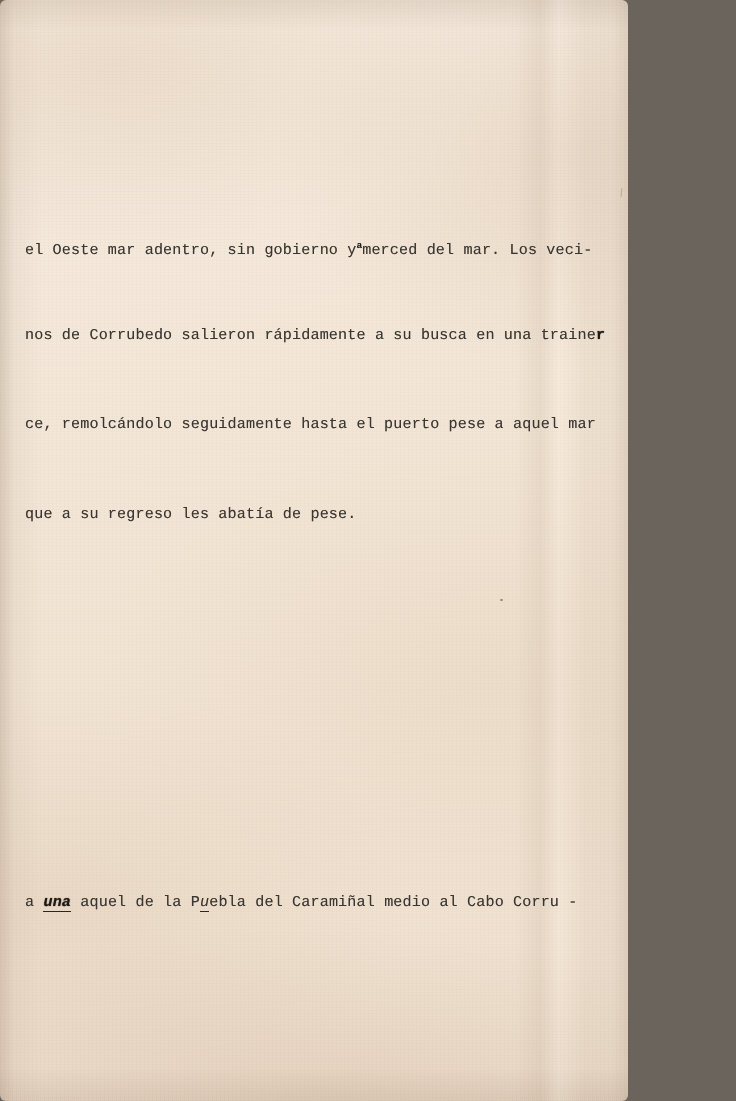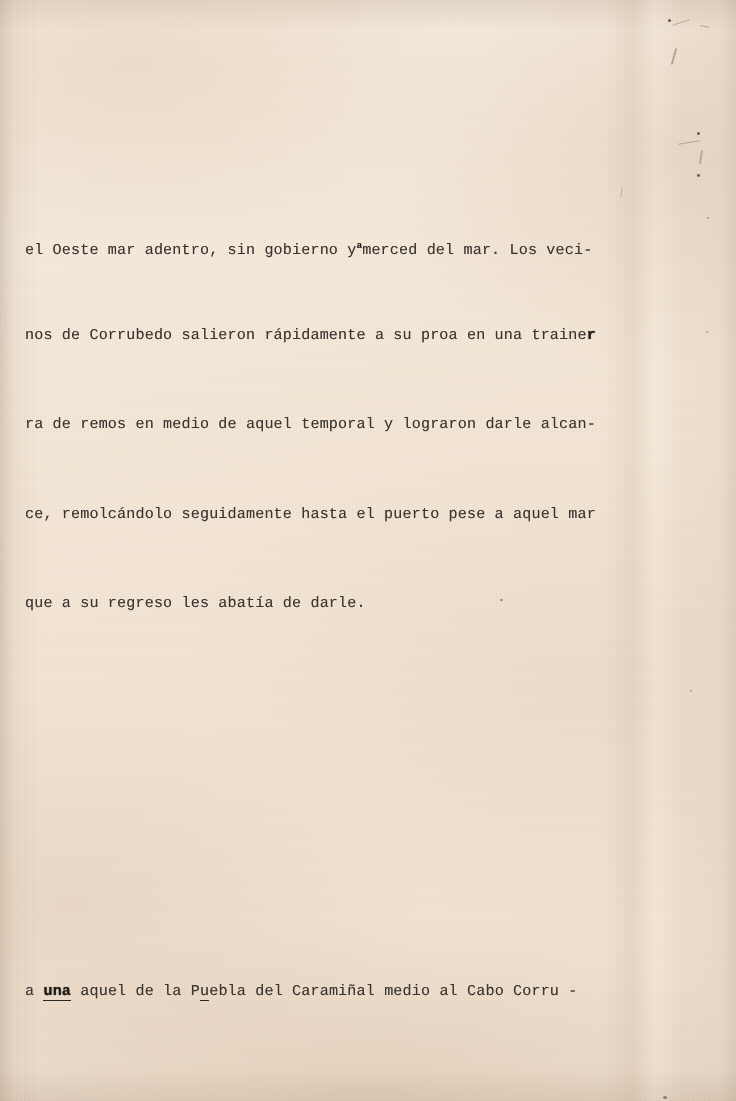--- a/index.html
+++ b/index.html
@@ -3,41 +3,42 @@
 <meta charset="utf-8">
 <style>
   html, body {
     margin: 0;
     padding: 0;
     background: #6b645c;
   }
 
   #page {
     position: relative;
-    width: 736px;
+    width: 628px;
     height: 1101px;
     overflow: hidden;
     background-color: #f3e7d7;
     background-image:
       
       radial-gradient(ellipse 520px 260px at 18% 6%,  rgba(214,188,160,0.30), rgba(214,188,160,0) 70%),
       radial-gradient(ellipse 420px 300px at 92% 14%, rgba(206,178,152,0.26), rgba(206,178,152,0) 72%),
       radial-gradient(ellipse 560px 340px at 78% 62%, rgba(219,196,170,0.22), rgba(219,196,170,0) 70%),
       radial-gradient(ellipse 480px 300px at 10% 82%, rgba(210,184,158,0.24), rgba(210,184,158,0) 72%),
       radial-gradient(ellipse 620px 220px at 50% 99%, rgba(200,172,146,0.28), rgba(200,172,146,0) 75%),
       
       linear-gradient(90deg, rgba(150,124,100,0.00) 0%, rgba(150,124,100,0.00) 82%, rgba(150,124,100,0.10) 86%, rgba(255,248,238,0.22) 89%, rgba(150,124,100,0.05) 93%, rgba(150,124,100,0.00) 100%),
       
       linear-gradient(90deg, rgba(120,96,74,0.22) 0px, rgba(120,96,74,0.06) 14px, rgba(120,96,74,0.00) 42px),
       linear-gradient(270deg, rgba(120,96,74,0.16) 0px, rgba(120,96,74,0.04) 16px, rgba(120,96,74,0.00) 46px),
       linear-gradient(180deg, rgba(120,96,74,0.14) 0px, rgba(120,96,74,0.00) 30px),
       linear-gradient(0deg,   rgba(120,96,74,0.14) 0px, rgba(120,96,74,0.00) 34px),
       
       linear-gradient(165deg, #f6ece0 0%, #f2e5d5 45%, #efe0cf 100%);
     font-family: "Liberation Mono", "DejaVu Sans Mono", monospace;
+    border-radius: 6px;
   }
 
   
   #grain {
     position: absolute;
     inset: 0;
     pointer-events: none;
     opacity: 0.55;
     background-image:
       repeating-linear-gradient(0deg,   rgba(160,132,106,0.055) 0px, rgba(160,132,106,0.055) 1px, rgba(255,255,255,0) 1px, rgba(255,255,255,0) 3px),
@@ -76,20 +77,21 @@
   .strike {
     color: #1e1a16;
     font-weight: bold;
     text-shadow: 0 0 1.1px rgba(30,26,22,0.85);
   }
 
   
   .uline {
     border-bottom: 1.4px solid #2a2620;
     padding-bottom: 0px;
+    font-style: italic;
   }
 
   
   .sup {
     font-size: 9.5px;
     vertical-align: 6px;
     font-weight: bold;
     color: #201c18;
     letter-spacing: 0;
   }
@@ -114,24 +116,23 @@
   <div class="speck" style="left:706px; top:331px; width:2px;   height:2px;   opacity:.38;"></div>
   <div class="speck" style="left:690px; top:690px; width:2.4px; height:2.4px; opacity:.40;"></div>
   <div class="speck" style="left:663px; top:1096px;width:4px;   height:3px;   opacity:.55;"></div>
   <div class="speck" style="left:500px; top:599px; width:2.6px; height:2.2px; opacity:.50;"></div>
 
   <div id="text-body">
 
     
     <div class="para">
       <span class="line"><span>el Oeste mar adentro, sin gobierno y</span><span class="sup">a</span><span>merced del mar. Los veci-</span></span>
-      <span class="line"><span>nos de Corrubedo salieron rápidamente a su proa en una traine</span><span class="strike">r</span></span>
-      <span class="line">ra de remos en medio de aquel temporal y lograron darle alcan-</span>
+      <span class="line"><span>nos de Corrubedo salieron rápidamente a su busca en una traine</span><span class="strike">r</span></span>
       <span class="line">ce, remolcándolo seguidamente hasta el puerto pese a aquel mar</span>
-      <span class="line">que a su regreso les abatía de darle.</span>
+      <span class="line">que a su regreso les abatía de pese.</span>
     </div>
 
     <div class="gap"></div>
 
     
     <div class="para">
       <span class="line"><span>a </span><span class="uline strike">una</span><span> aquel de la P</span><span class="uline">u</span><span>ebla del Caramiñal medio al Cabo Corru -</span></span>
       
       
       

